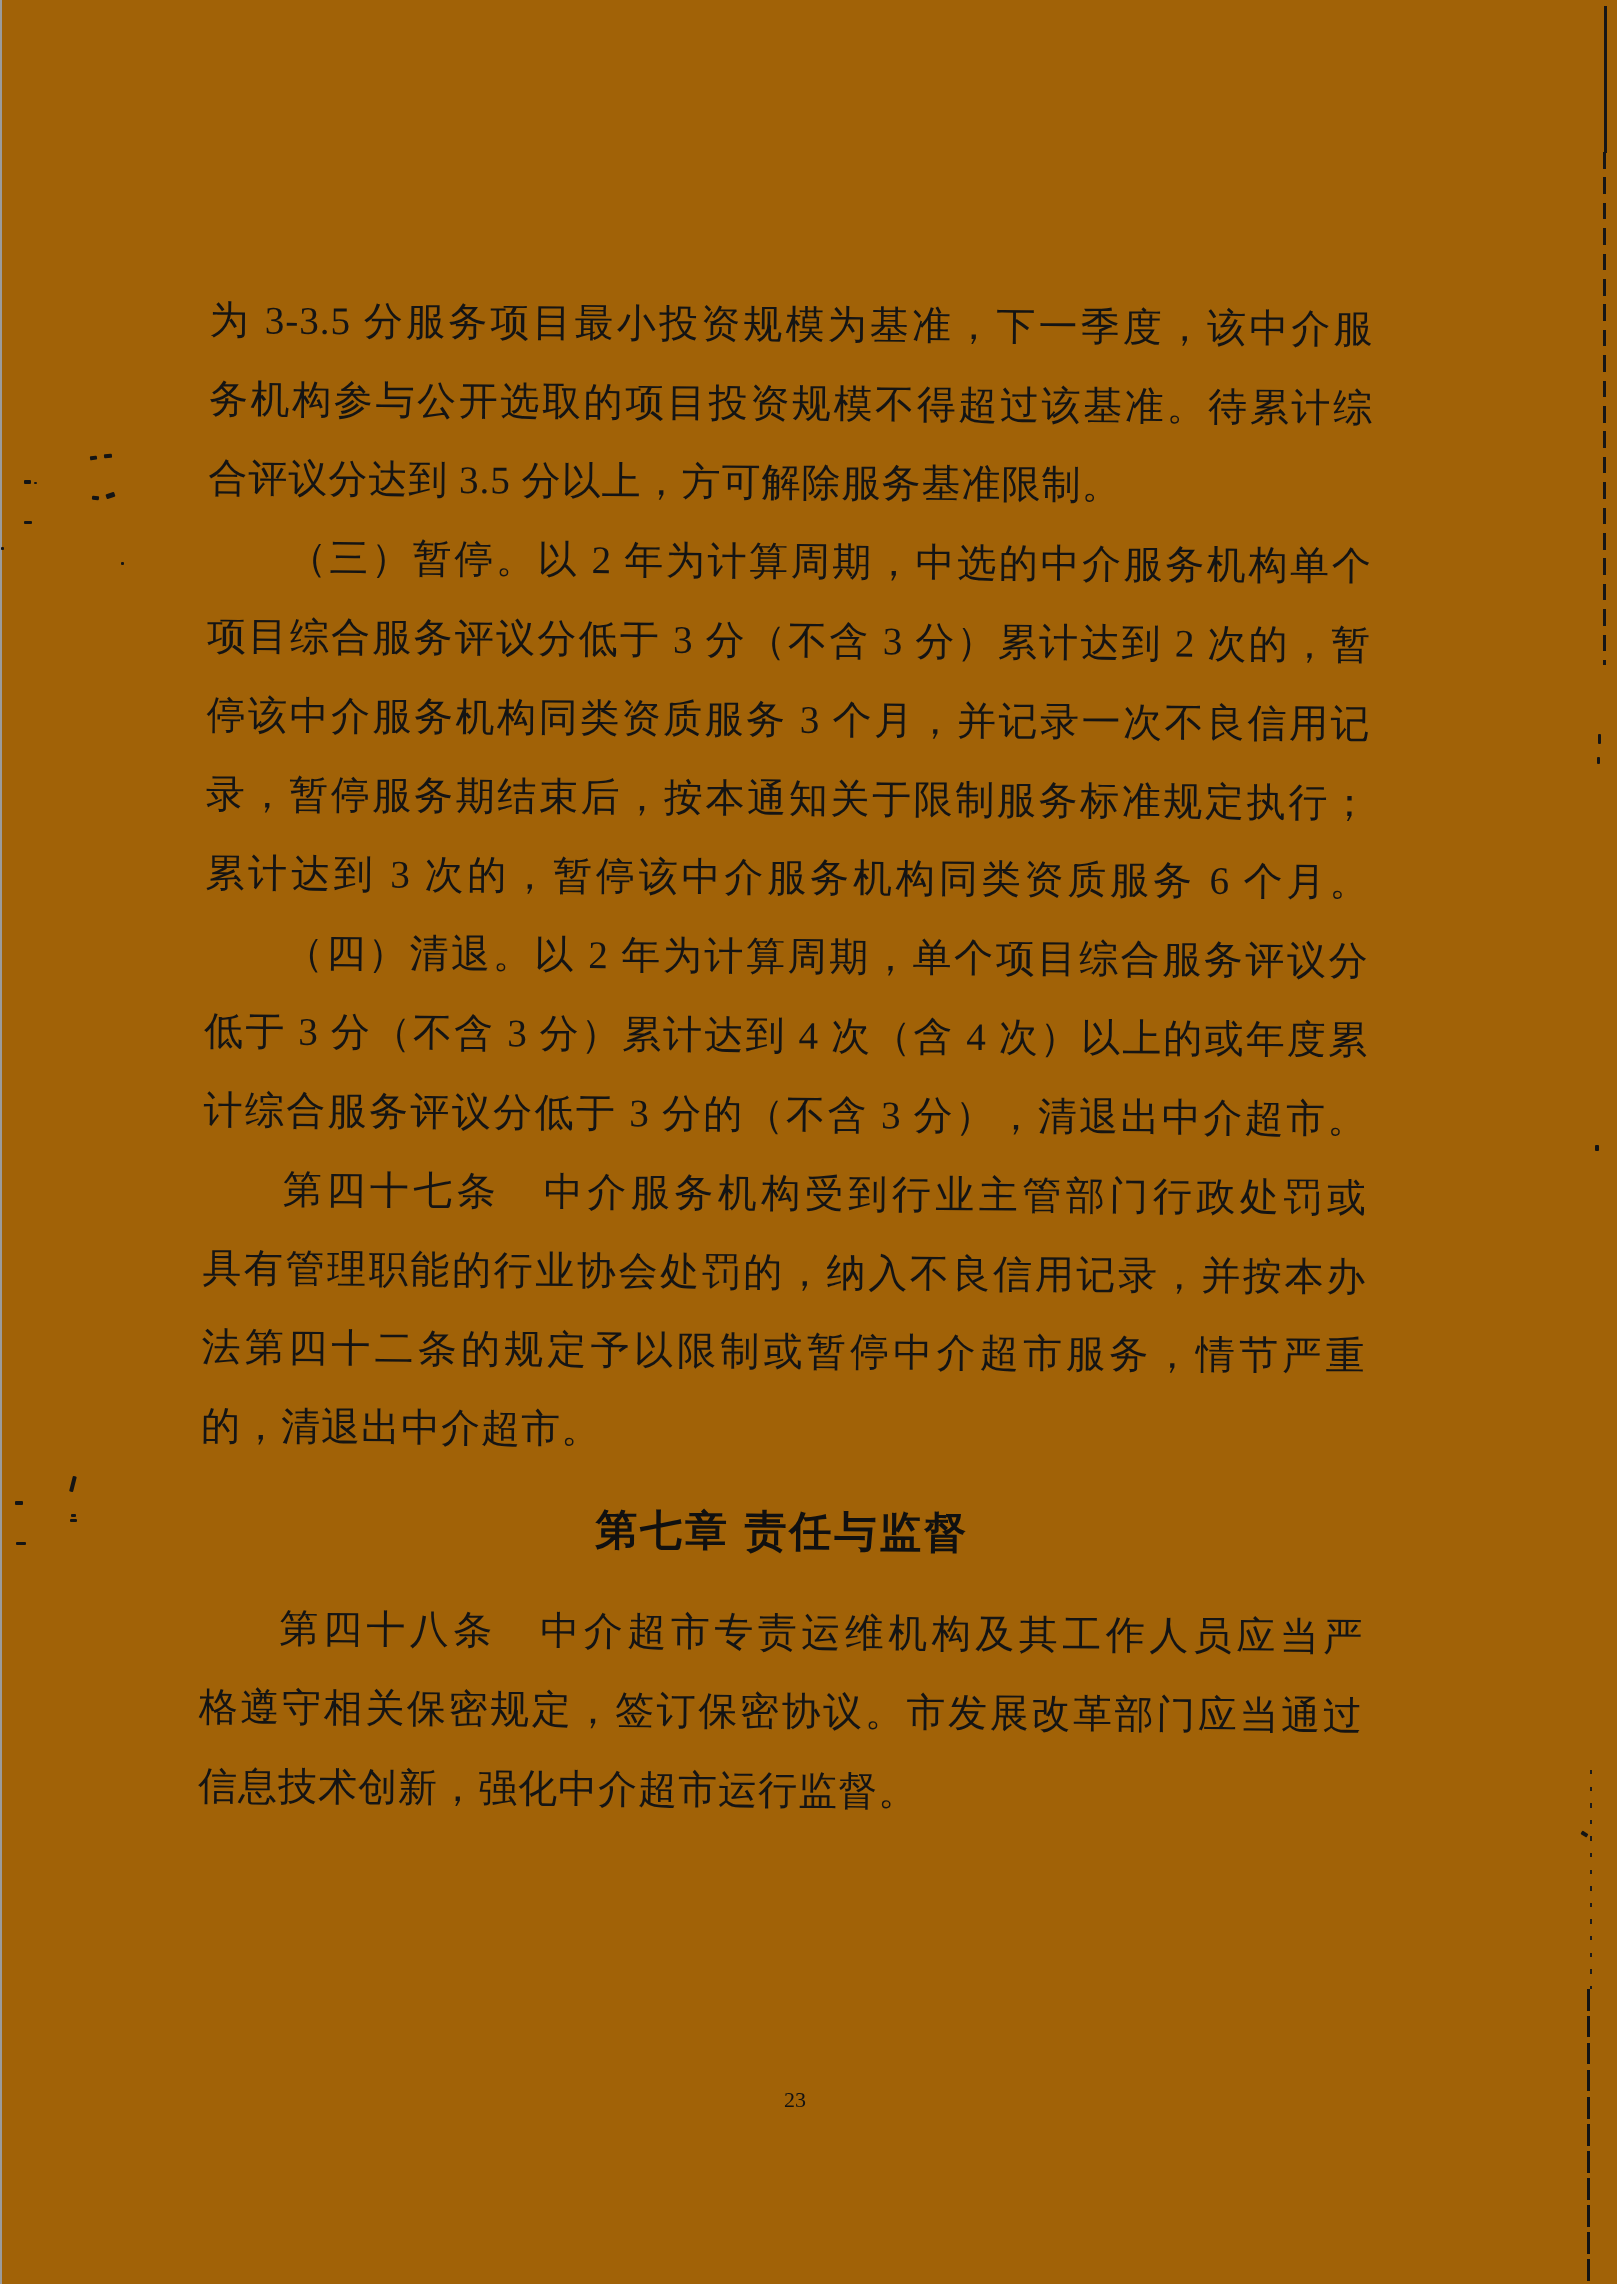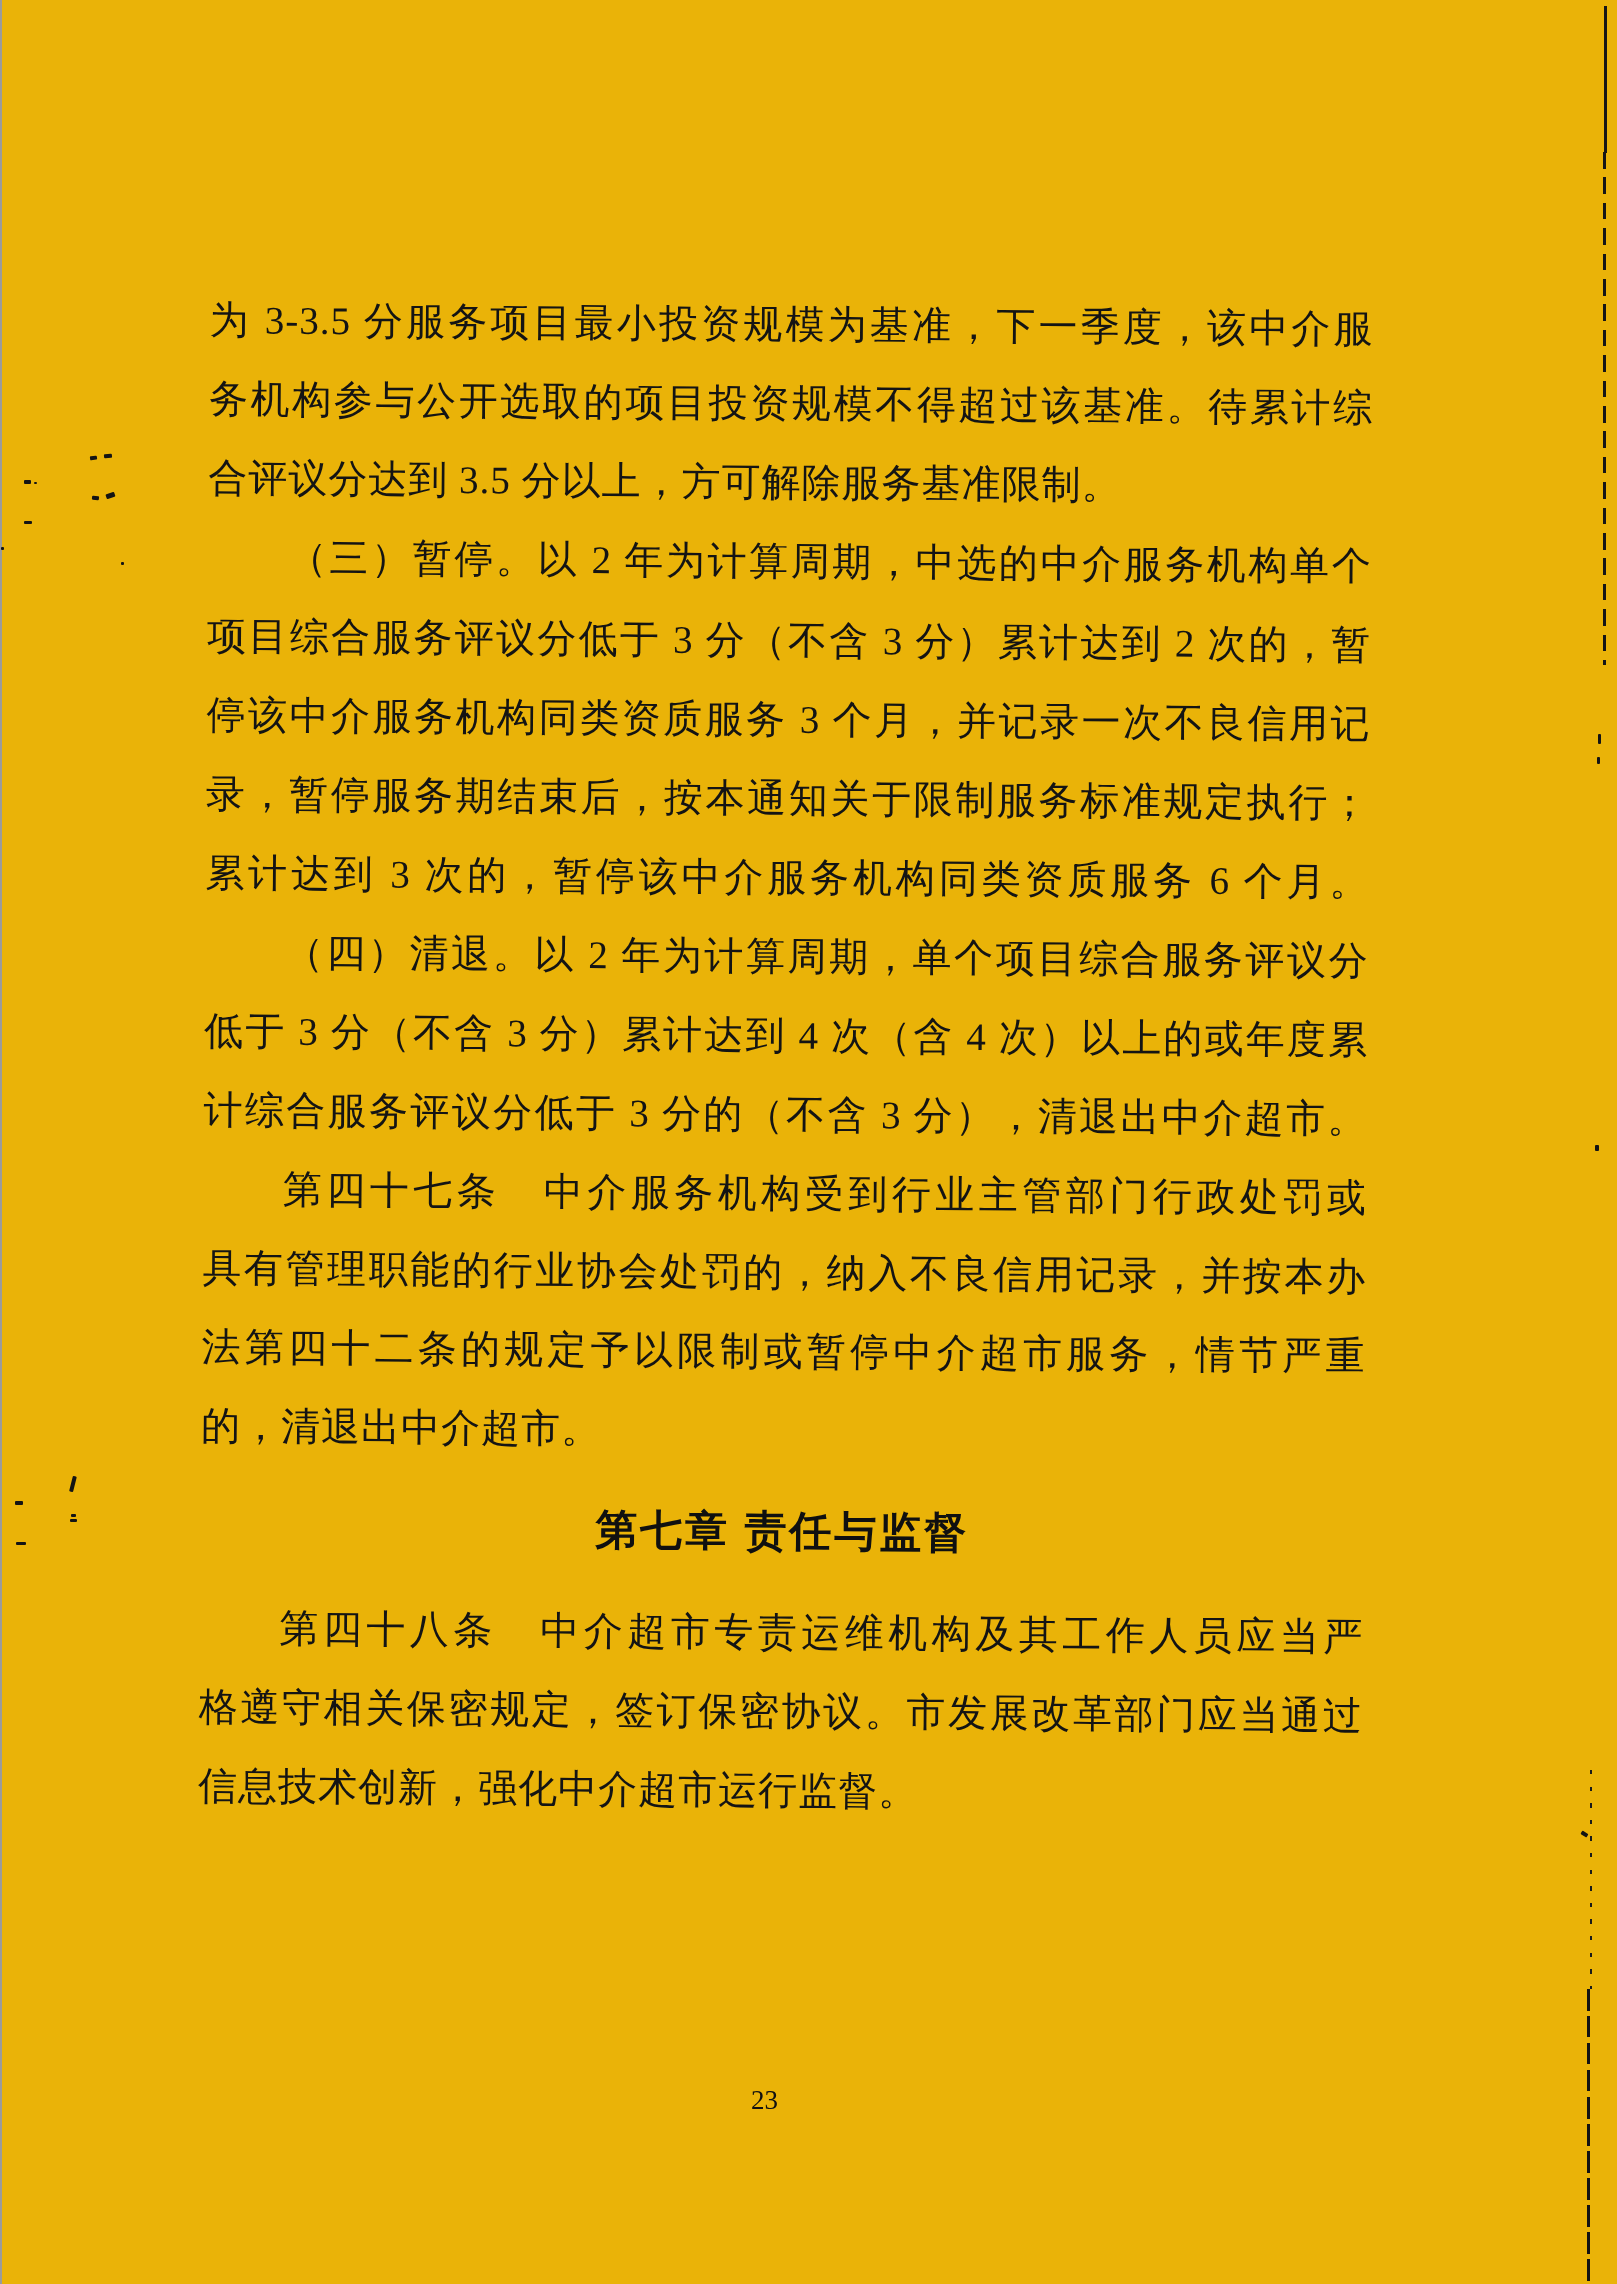--- a/index.html
+++ b/index.html
@@ -10,21 +10,21 @@
   body {
     width: 1617px;
     height: 2284px;
     overflow: hidden;
     position: relative;
   }
   .page {
     position: relative;
     width: 1617px;
     height: 2284px;
-    background: #eab308;
+    background: #a16207;
   }
   
   .left-edge {
     position: absolute;
     left: 0; top: 0;
     width: 1.5px; height: 100%;
     background: #9b9b9b;
   }
   
   .doc {
@@ -61,23 +61,23 @@
     margin-top: 21.5px;
     margin-bottom: 22.5px;
     white-space: nowrap;
     color: #101010;
   }
   .pageno {
     position: absolute;
     left: 723px;
     top: 2086px;
     width: 83px;
-    text-align: center;
+    text-align: right;
     font-family: "Liberation Serif", serif;
-    font-size: 27px;
+    font-size: 22px;
     line-height: 28px;
     color: #111111;
   }
   
   .sp {
     position: absolute;
     background: #141414;
     border-radius: 1px;
   }
   .rl-top-solid {

